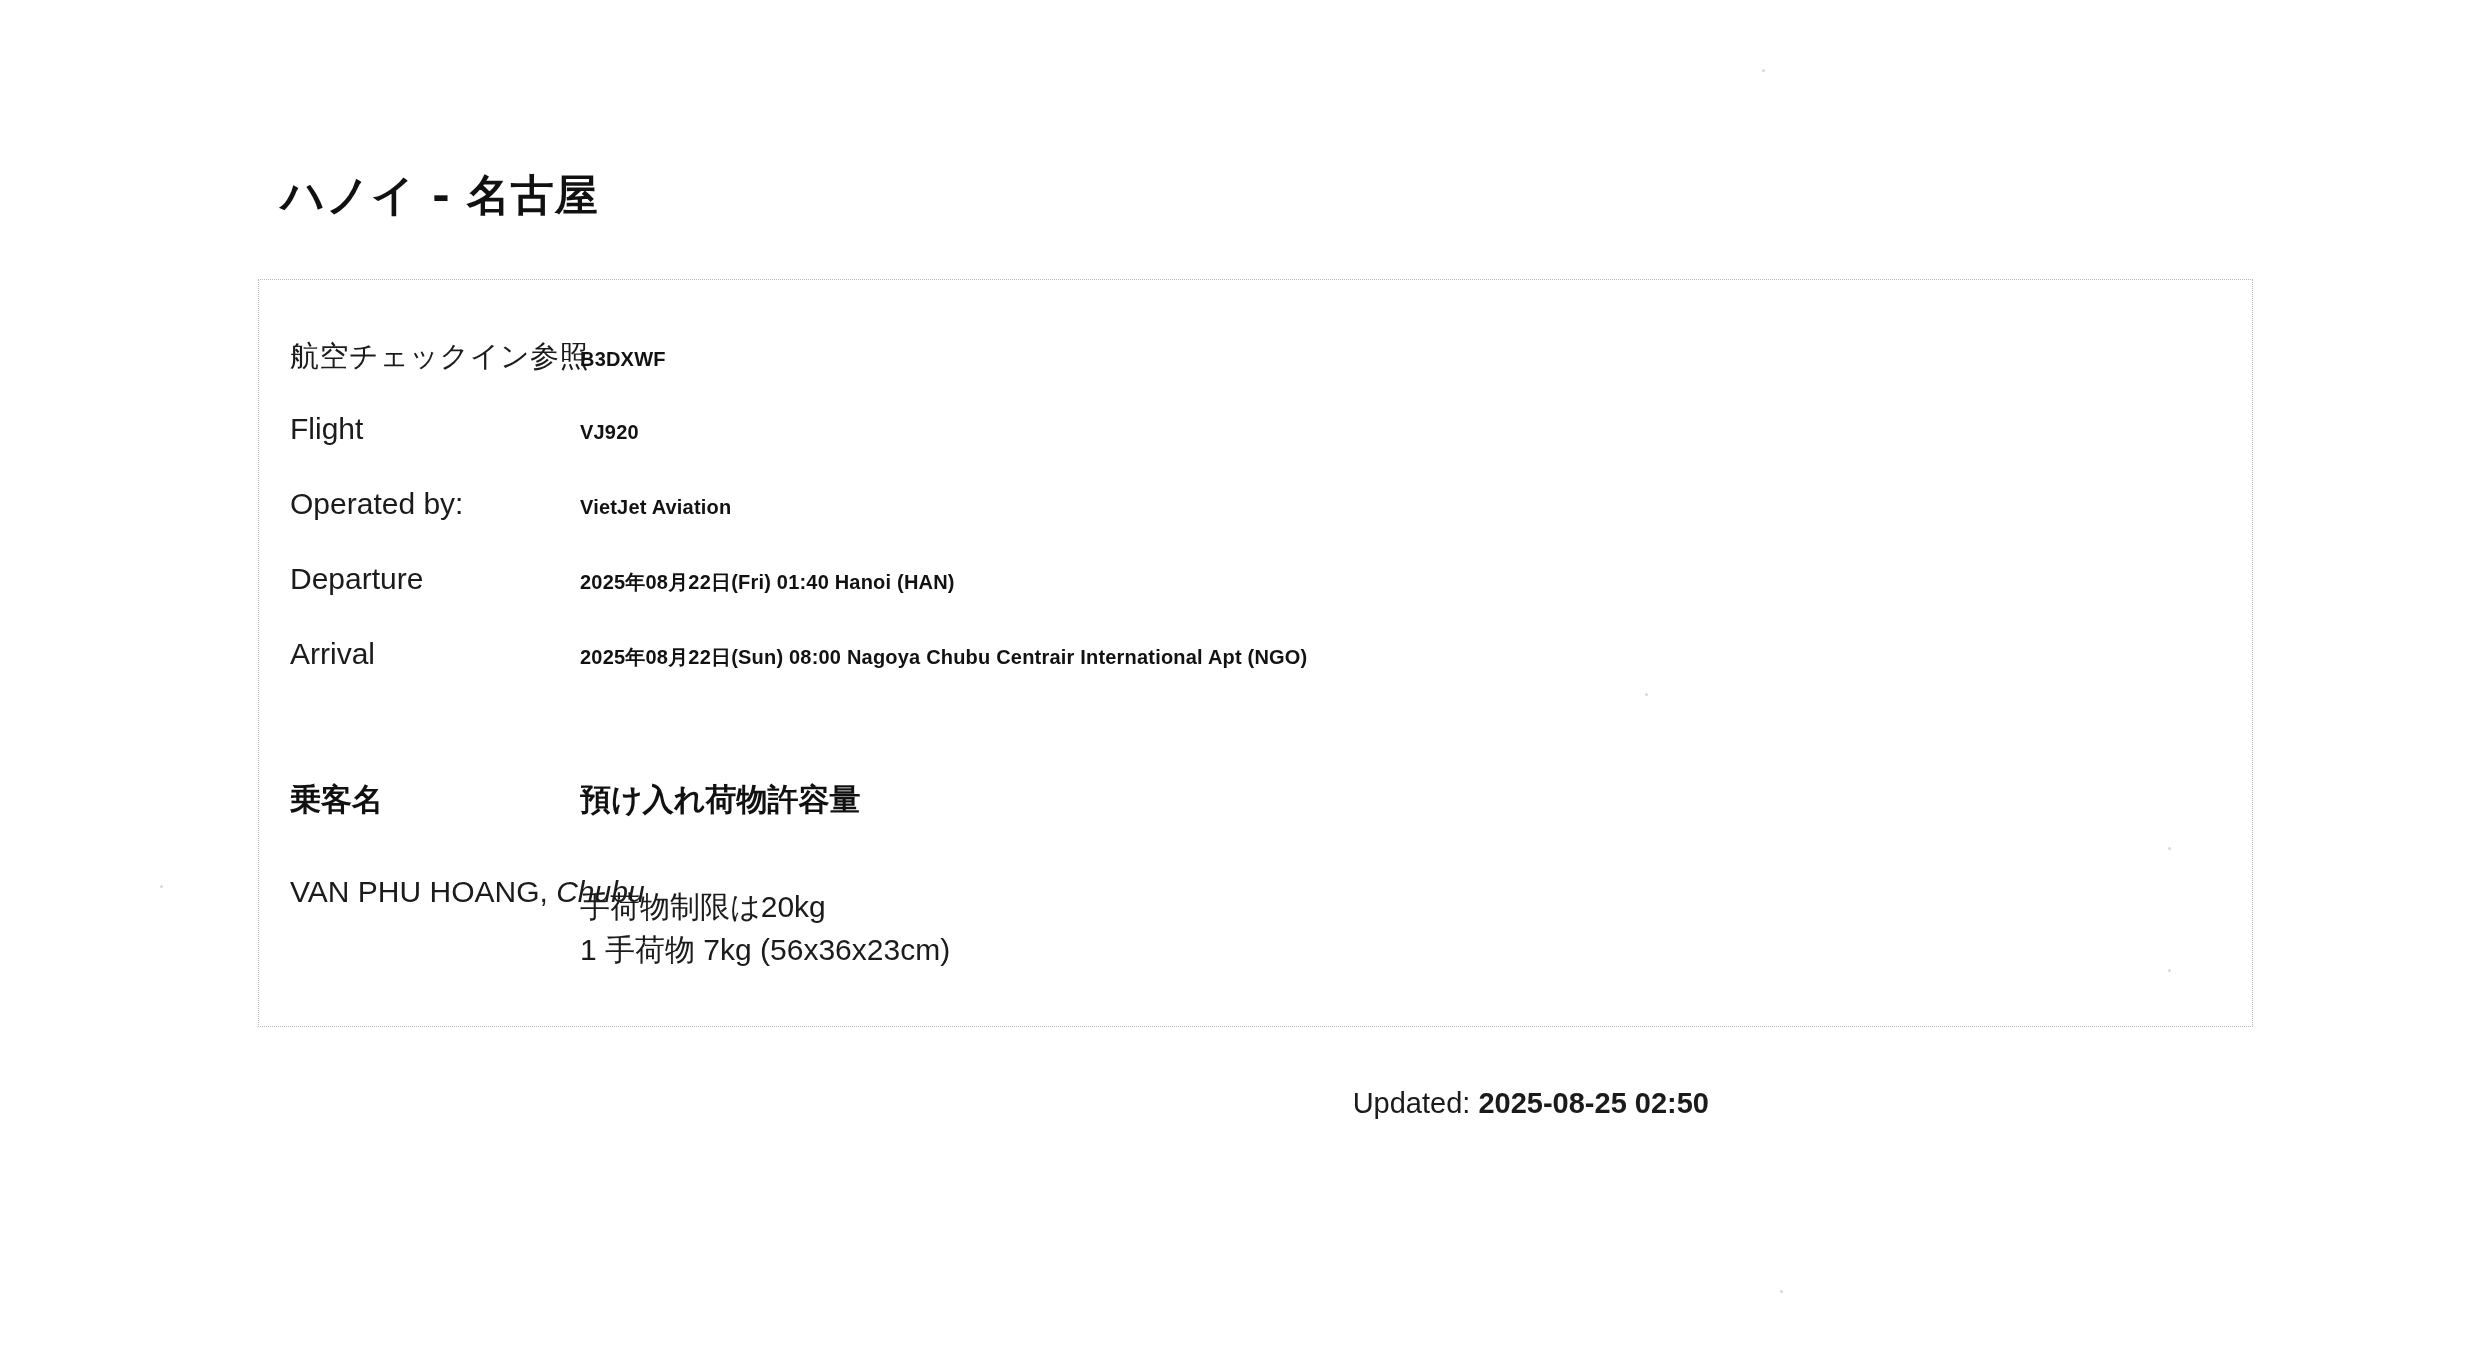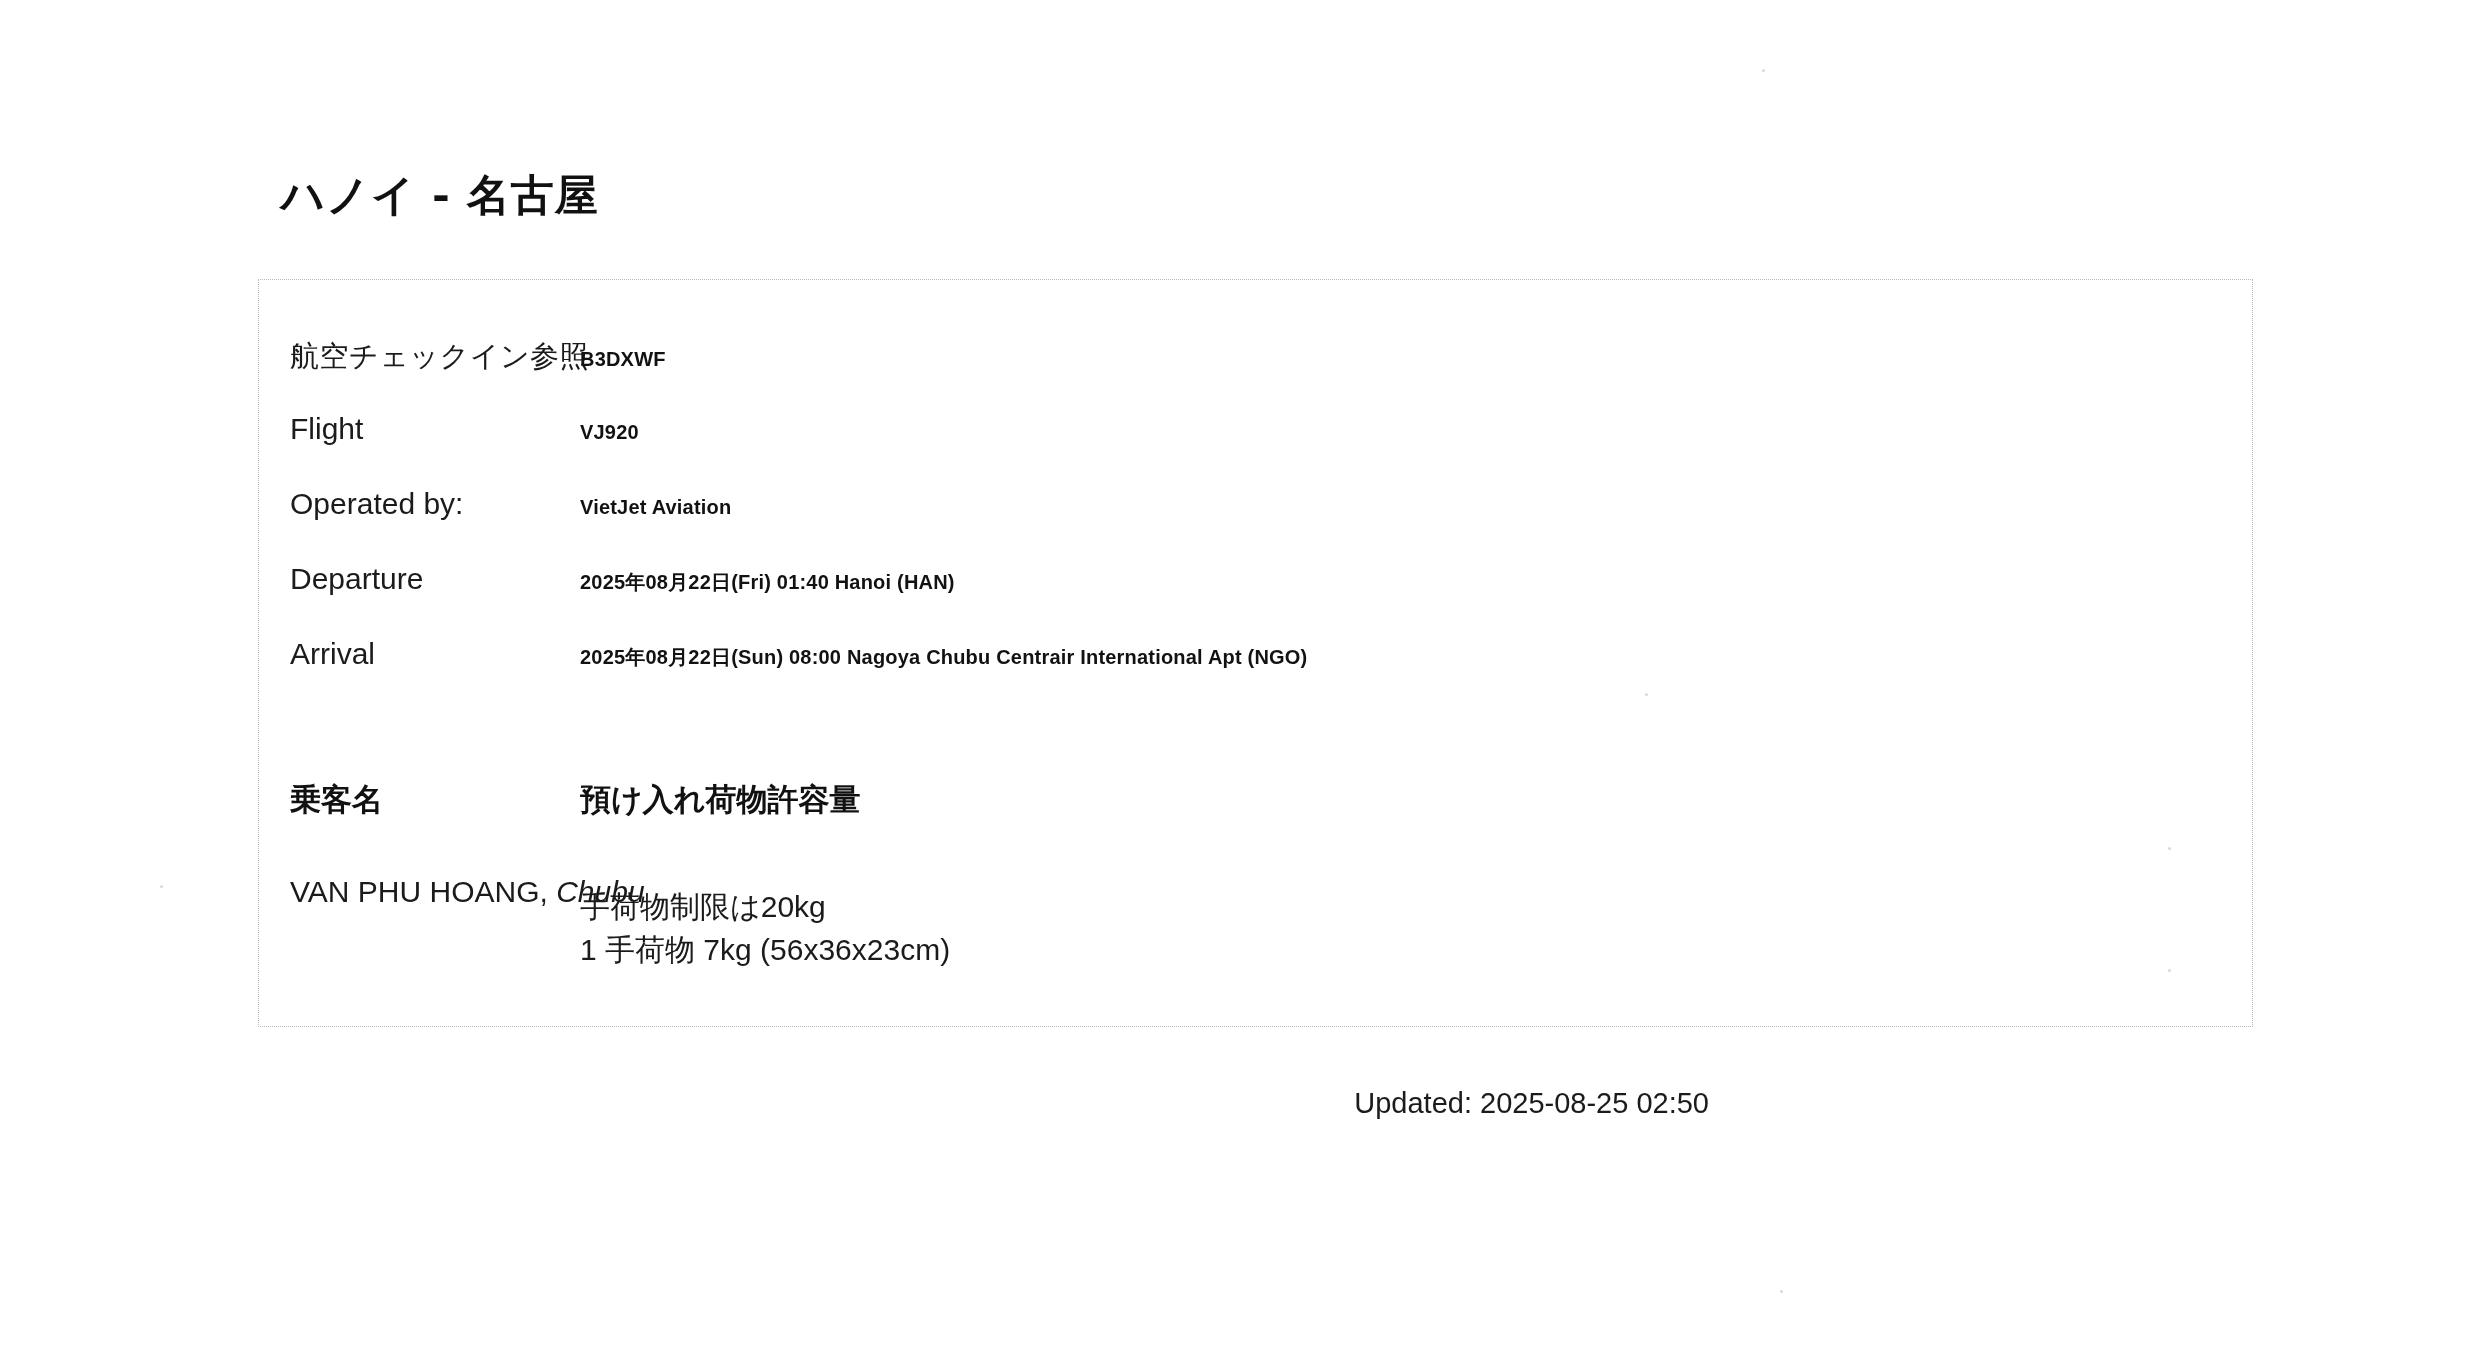--- a/index.html
+++ b/index.html
@@ -138,21 +138,21 @@
   
   .updated {
     position: absolute;
     right: 255px;
     top: 1080px;
     font-size: 29px;
     color: #1b1b1b;
     white-space: nowrap;
   }
   .updated .u-label { font-weight: 400; }
-  .updated .u-value { font-weight: 400; }
+  .updated .u-value { font-weight: 700; }
 
   
   .speck {
     position: absolute;
     background: #d8d8d8;
     border-radius: 50%;
     width: 3px;
     height: 3px;
   }
 </style>

